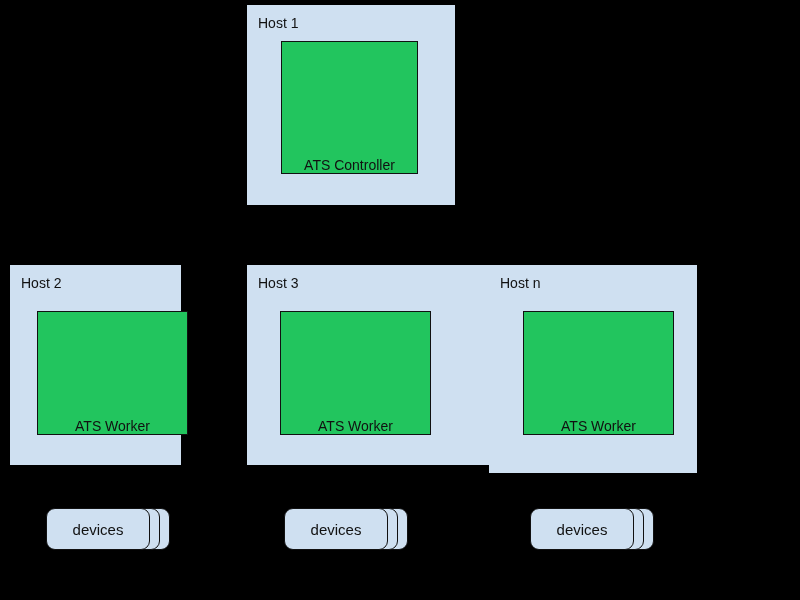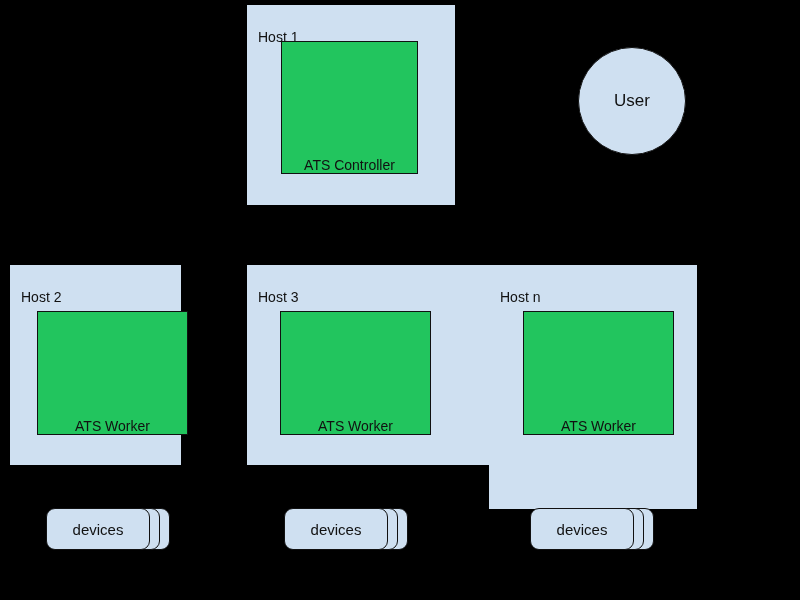--- a/index.html
+++ b/index.html
@@ -24,21 +24,20 @@
     box-sizing: border-box;
   }
   .host-label {
     position: absolute;
     left: 10px;
     top: 8px;
     font-size: 14px;
     color: #111111;
     line-height: 18px;
     white-space: nowrap;
-    margin-top: 14px;
   }
 
   
   .proc-box {
     position: absolute;
     background: #22c55e;
     border: 1.5px solid #111111;
     box-sizing: border-box;
     display: flex;
     align-items: flex-end;
@@ -104,39 +103,36 @@
 
 <div id="canvas">
 
   <div class="host-box" style="left:247px; top:5px; width:208px; height:200px;">
     <div class="host-label">Host 1</div>
     <div class="proc-box" style="left:33px; top:35px; width:137px; height:133px;">
       <span class="proc-label">ATS Controller</span>
     </div>
   </div>
 
-  <div class="actor-circle" style="left:578px; top:47px; width:108px; height:108px;">
-    <span class="actor-label">User</span>
-  </div>
 
   <div class="host-box" style="left:10px; top:265px; width:171px; height:200px;">
     <div class="host-label">Host 2</div>
     <div class="proc-box" style="left:26px; top:45px; width:151px; height:124px;">
       <span class="proc-label">ATS Worker</span>
     </div>
   </div>
 
   <div class="host-box" style="left:247px; top:265px; width:245px; height:200px;">
     <div class="host-label">Host 3</div>
     <div class="proc-box" style="left:32px; top:45px; width:151px; height:124px;">
       <span class="proc-label">ATS Worker</span>
     </div>
   </div>
 
-  <div class="host-box" style="left:489px; top:265px; width:208px; height:244px;">
+  <div class="host-box" style="left:489px; top:265px; width:208px; height:208px;">
     <div class="host-label">Host n</div>
     <div class="proc-box" style="left:33px; top:45px; width:151px; height:124px;">
       <span class="proc-label">ATS Worker</span>
     </div>
   </div>
 
   <div class="device-stack" style="left:46px; top:500px;">
     <div class="device-card back"></div>
     <div class="device-card mid"></div>
     <div class="device-card front">

